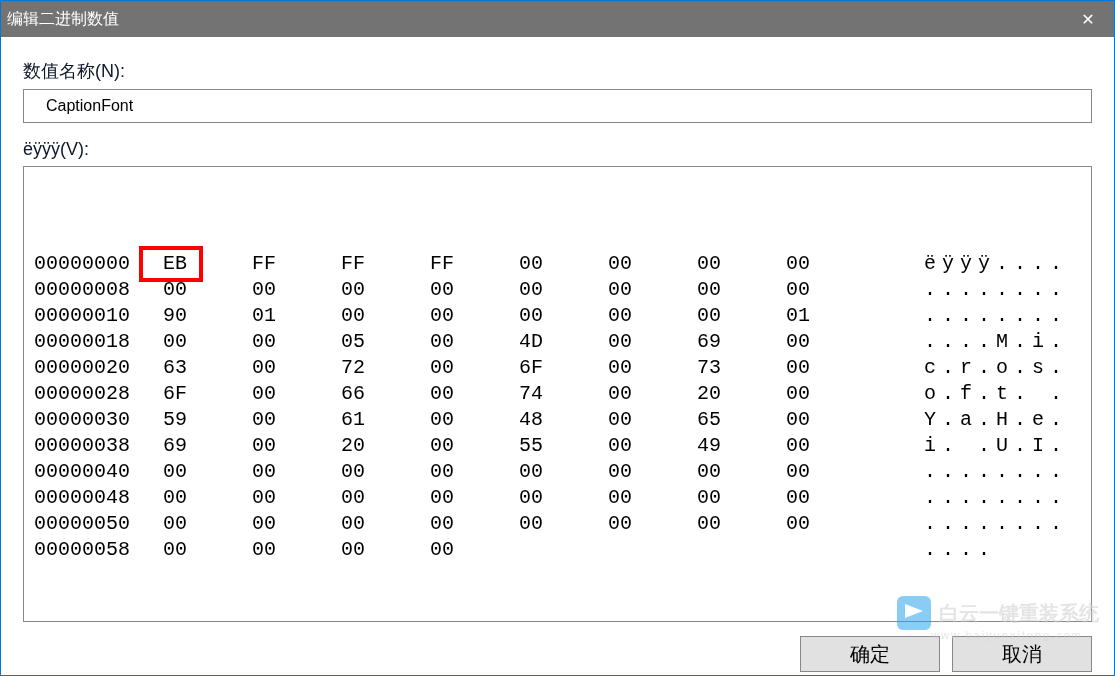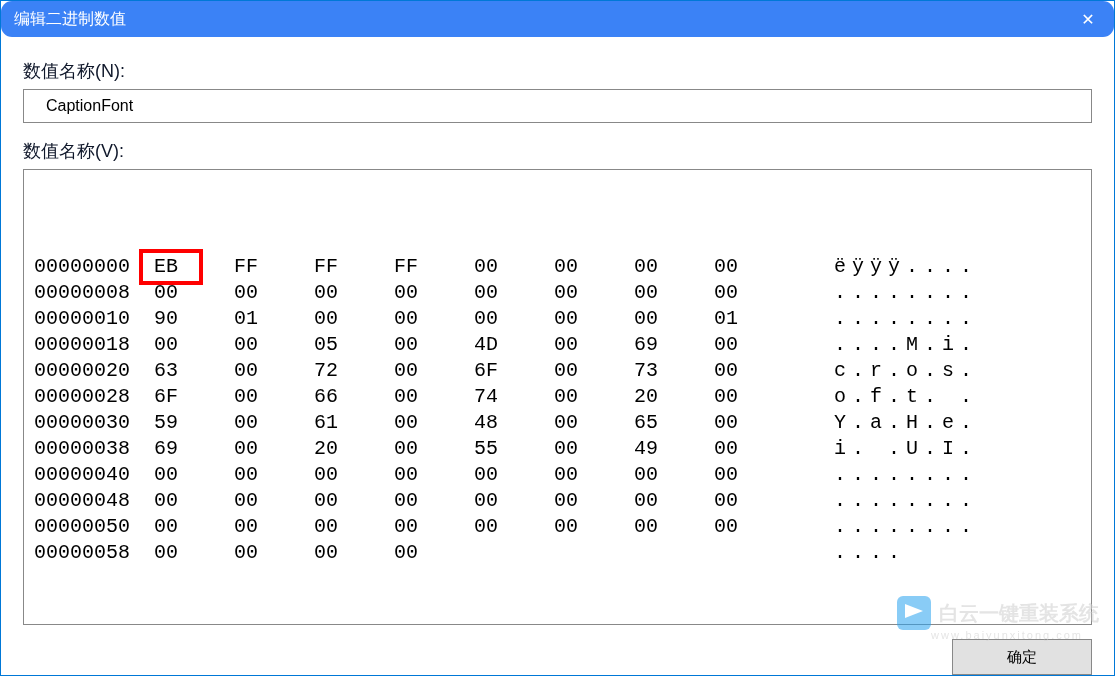--- a/index.html
+++ b/index.html
@@ -15,28 +15,27 @@
     width: 1115px;
     height: 676px;
     border: 1px solid #0078d7;
     box-sizing: border-box;
     display: flex;
     flex-direction: column;
     background: #ffffff;
   }
   .titlebar {
     height: 36px;
-    background: #3b82f6;
+    background: #737373;
     color: #ffffff;
     display: flex;
     align-items: center;
-    padding-left: 13px;
+    padding-left: 6px;
     font-size: 16px;
     flex: 0 0 auto;
-    border-radius: 11px;
   }
   .titlebar .title-text { flex: 1 1 auto; }
   .titlebar .close-btn {
     width: 52px;
     height: 100%;
     display: flex;
     align-items: center;
     justify-content: center;
     font-size: 16px;
     cursor: pointer;
@@ -72,20 +71,21 @@
     line-height: 26px;
     font-weight: 500;
     overflow: hidden;
     margin-bottom: 14px;
     position: relative;
     white-space: pre;
     letter-spacing: 0px;
   }
   .hex-row {
     display: flex;
+    gap: 9px;
   }
   .col-offset {
     width: 120px;
     flex: 0 0 auto;
   }
   .col-hex {
     width: 80px;
     flex: 0 0 auto;
     text-align: left;
   }
@@ -107,21 +107,21 @@
     display: flex;
     justify-content: flex-end;
     gap: 12px;
     padding-bottom: 4px;
   }
   .btn {
     width: 140px;
     height: 36px;
     border: 1px solid #888;
     background: #e1e1e1;
-    font-size: 15px;
+    font-size: 20px;
     font-family: inherit;
     cursor: pointer;
   }
   .watermark {
     position: absolute;
     right: 16px;
     bottom: 46px;
     color: #cfcfcf;
     opacity: 0.55;
     display: flex;
@@ -167,29 +167,30 @@
     <div class="close-btn">
       <span>✕</span>
     </div>
   </div>
 
   <div class="content">
 
     <div class="field-label">数值名称(N):</div>
     <input class="text-input" type="text" value="CaptionFont" style="">
 
-    <div class="field-label">数值名称(V):</div>
+    <div class="field-label">ëÿÿÿ(V):</div>
 
     <div class="hex-area" id="hex-area">
       
       <div class="hex-row"><span class="col-offset">00000000</span><span class="col-hex" id="byte-0-0">EB</span><span class="col-hex" id="byte-0-1">FF</span><span class="col-hex" id="byte-0-2">FF</span><span class="col-hex" id="byte-0-3">FF</span><span class="col-hex" id="byte-0-4">00</span><span class="col-hex" id="byte-0-5">00</span><span class="col-hex" id="byte-0-6">00</span><span class="col-hex" id="byte-0-7">00</span><span class="col-gap"></span><span class="col-ascii">ëÿÿÿ....</span></div><div class="hex-row"><span class="col-offset">00000008</span><span class="col-hex" id="byte-1-0">00</span><span class="col-hex" id="byte-1-1">00</span><span class="col-hex" id="byte-1-2">00</span><span class="col-hex" id="byte-1-3">00</span><span class="col-hex" id="byte-1-4">00</span><span class="col-hex" id="byte-1-5">00</span><span class="col-hex" id="byte-1-6">00</span><span class="col-hex" id="byte-1-7">00</span><span class="col-gap"></span><span class="col-ascii">........</span></div><div class="hex-row"><span class="col-offset">00000010</span><span class="col-hex" id="byte-2-0">90</span><span class="col-hex" id="byte-2-1">01</span><span class="col-hex" id="byte-2-2">00</span><span class="col-hex" id="byte-2-3">00</span><span class="col-hex" id="byte-2-4">00</span><span class="col-hex" id="byte-2-5">00</span><span class="col-hex" id="byte-2-6">00</span><span class="col-hex" id="byte-2-7">01</span><span class="col-gap"></span><span class="col-ascii">........</span></div><div class="hex-row"><span class="col-offset">00000018</span><span class="col-hex" id="byte-3-0">00</span><span class="col-hex" id="byte-3-1">00</span><span class="col-hex" id="byte-3-2">05</span><span class="col-hex" id="byte-3-3">00</span><span class="col-hex" id="byte-3-4">4D</span><span class="col-hex" id="byte-3-5">00</span><span class="col-hex" id="byte-3-6">69</span><span class="col-hex" id="byte-3-7">00</span><span class="col-gap"></span><span class="col-ascii">....M.i.</span></div><div class="hex-row"><span class="col-offset">00000020</span><span class="col-hex" id="byte-4-0">63</span><span class="col-hex" id="byte-4-1">00</span><span class="col-hex" id="byte-4-2">72</span><span class="col-hex" id="byte-4-3">00</span><span class="col-hex" id="byte-4-4">6F</span><span class="col-hex" id="byte-4-5">00</span><span class="col-hex" id="byte-4-6">73</span><span class="col-hex" id="byte-4-7">00</span><span class="col-gap"></span><span class="col-ascii">c.r.o.s.</span></div><div class="hex-row"><span class="col-offset">00000028</span><span class="col-hex" id="byte-5-0">6F</span><span class="col-hex" id="byte-5-1">00</span><span class="col-hex" id="byte-5-2">66</span><span class="col-hex" id="byte-5-3">00</span><span class="col-hex" id="byte-5-4">74</span><span class="col-hex" id="byte-5-5">00</span><span class="col-hex" id="byte-5-6">20</span><span class="col-hex" id="byte-5-7">00</span><span class="col-gap"></span><span class="col-ascii">o.f.t. .</span></div><div class="hex-row"><span class="col-offset">00000030</span><span class="col-hex" id="byte-6-0">59</span><span class="col-hex" id="byte-6-1">00</span><span class="col-hex" id="byte-6-2">61</span><span class="col-hex" id="byte-6-3">00</span><span class="col-hex" id="byte-6-4">48</span><span class="col-hex" id="byte-6-5">00</span><span class="col-hex" id="byte-6-6">65</span><span class="col-hex" id="byte-6-7">00</span><span class="col-gap"></span><span class="col-ascii">Y.a.H.e.</span></div><div class="hex-row"><span class="col-offset">00000038</span><span class="col-hex" id="byte-7-0">69</span><span class="col-hex" id="byte-7-1">00</span><span class="col-hex" id="byte-7-2">20</span><span class="col-hex" id="byte-7-3">00</span><span class="col-hex" id="byte-7-4">55</span><span class="col-hex" id="byte-7-5">00</span><span class="col-hex" id="byte-7-6">49</span><span class="col-hex" id="byte-7-7">00</span><span class="col-gap"></span><span class="col-ascii">i. .U.I.</span></div><div class="hex-row"><span class="col-offset">00000040</span><span class="col-hex" id="byte-8-0">00</span><span class="col-hex" id="byte-8-1">00</span><span class="col-hex" id="byte-8-2">00</span><span class="col-hex" id="byte-8-3">00</span><span class="col-hex" id="byte-8-4">00</span><span class="col-hex" id="byte-8-5">00</span><span class="col-hex" id="byte-8-6">00</span><span class="col-hex" id="byte-8-7">00</span><span class="col-gap"></span><span class="col-ascii">........</span></div><div class="hex-row"><span class="col-offset">00000048</span><span class="col-hex" id="byte-9-0">00</span><span class="col-hex" id="byte-9-1">00</span><span class="col-hex" id="byte-9-2">00</span><span class="col-hex" id="byte-9-3">00</span><span class="col-hex" id="byte-9-4">00</span><span class="col-hex" id="byte-9-5">00</span><span class="col-hex" id="byte-9-6">00</span><span class="col-hex" id="byte-9-7">00</span><span class="col-gap"></span><span class="col-ascii">........</span></div><div class="hex-row"><span class="col-offset">00000050</span><span class="col-hex" id="byte-10-0">00</span><span class="col-hex" id="byte-10-1">00</span><span class="col-hex" id="byte-10-2">00</span><span class="col-hex" id="byte-10-3">00</span><span class="col-hex" id="byte-10-4">00</span><span class="col-hex" id="byte-10-5">00</span><span class="col-hex" id="byte-10-6">00</span><span class="col-hex" id="byte-10-7">00</span><span class="col-gap"></span><span class="col-ascii">........</span></div><div class="hex-row"><span class="col-offset">00000058</span><span class="col-hex" id="byte-11-0">00</span><span class="col-hex" id="byte-11-1">00</span><span class="col-hex" id="byte-11-2">00</span><span class="col-hex" id="byte-11-3">00</span><span class="col-hex" id="byte-11-4"></span><span class="col-hex" id="byte-11-5"></span><span class="col-hex" id="byte-11-6"></span><span class="col-hex" id="byte-11-7"></span><span class="col-gap"></span><span class="col-ascii">....</span></div><div id="hl" class="highlight-box" style="left: 115px; top: 79px; width: 64px; height: 36px;"></div>
     </div>
 
     <div class="button-row">
       <button class="btn">确定</button>
+      <button class="btn">取消</button>
     </div>
 
   </div>
 
   <div class="watermark">
     <div class="wm-icon"></div>
     <div style="position:relative">
       <div class="wm-text-cn">白云一键重装系统</div>
       <div class="wm-text-en">www.baiyunxitong.com</div>
     </div>

